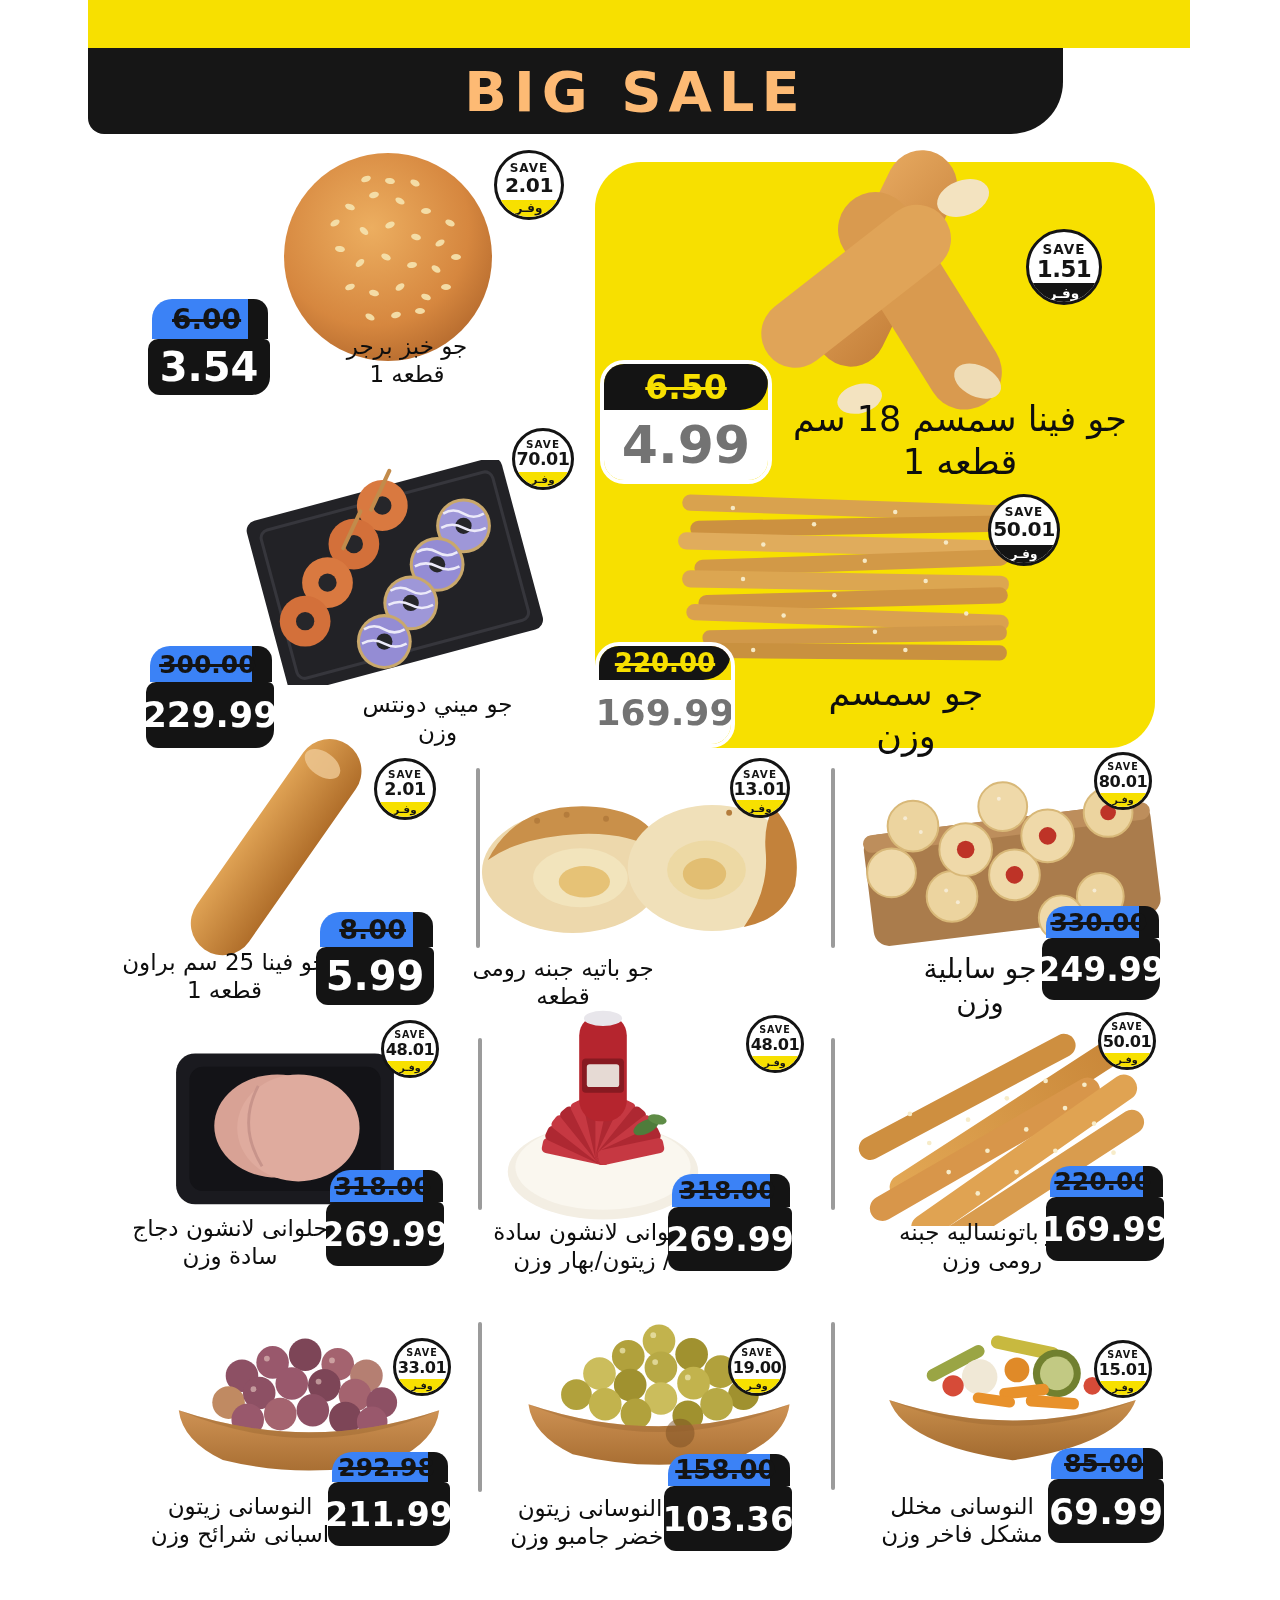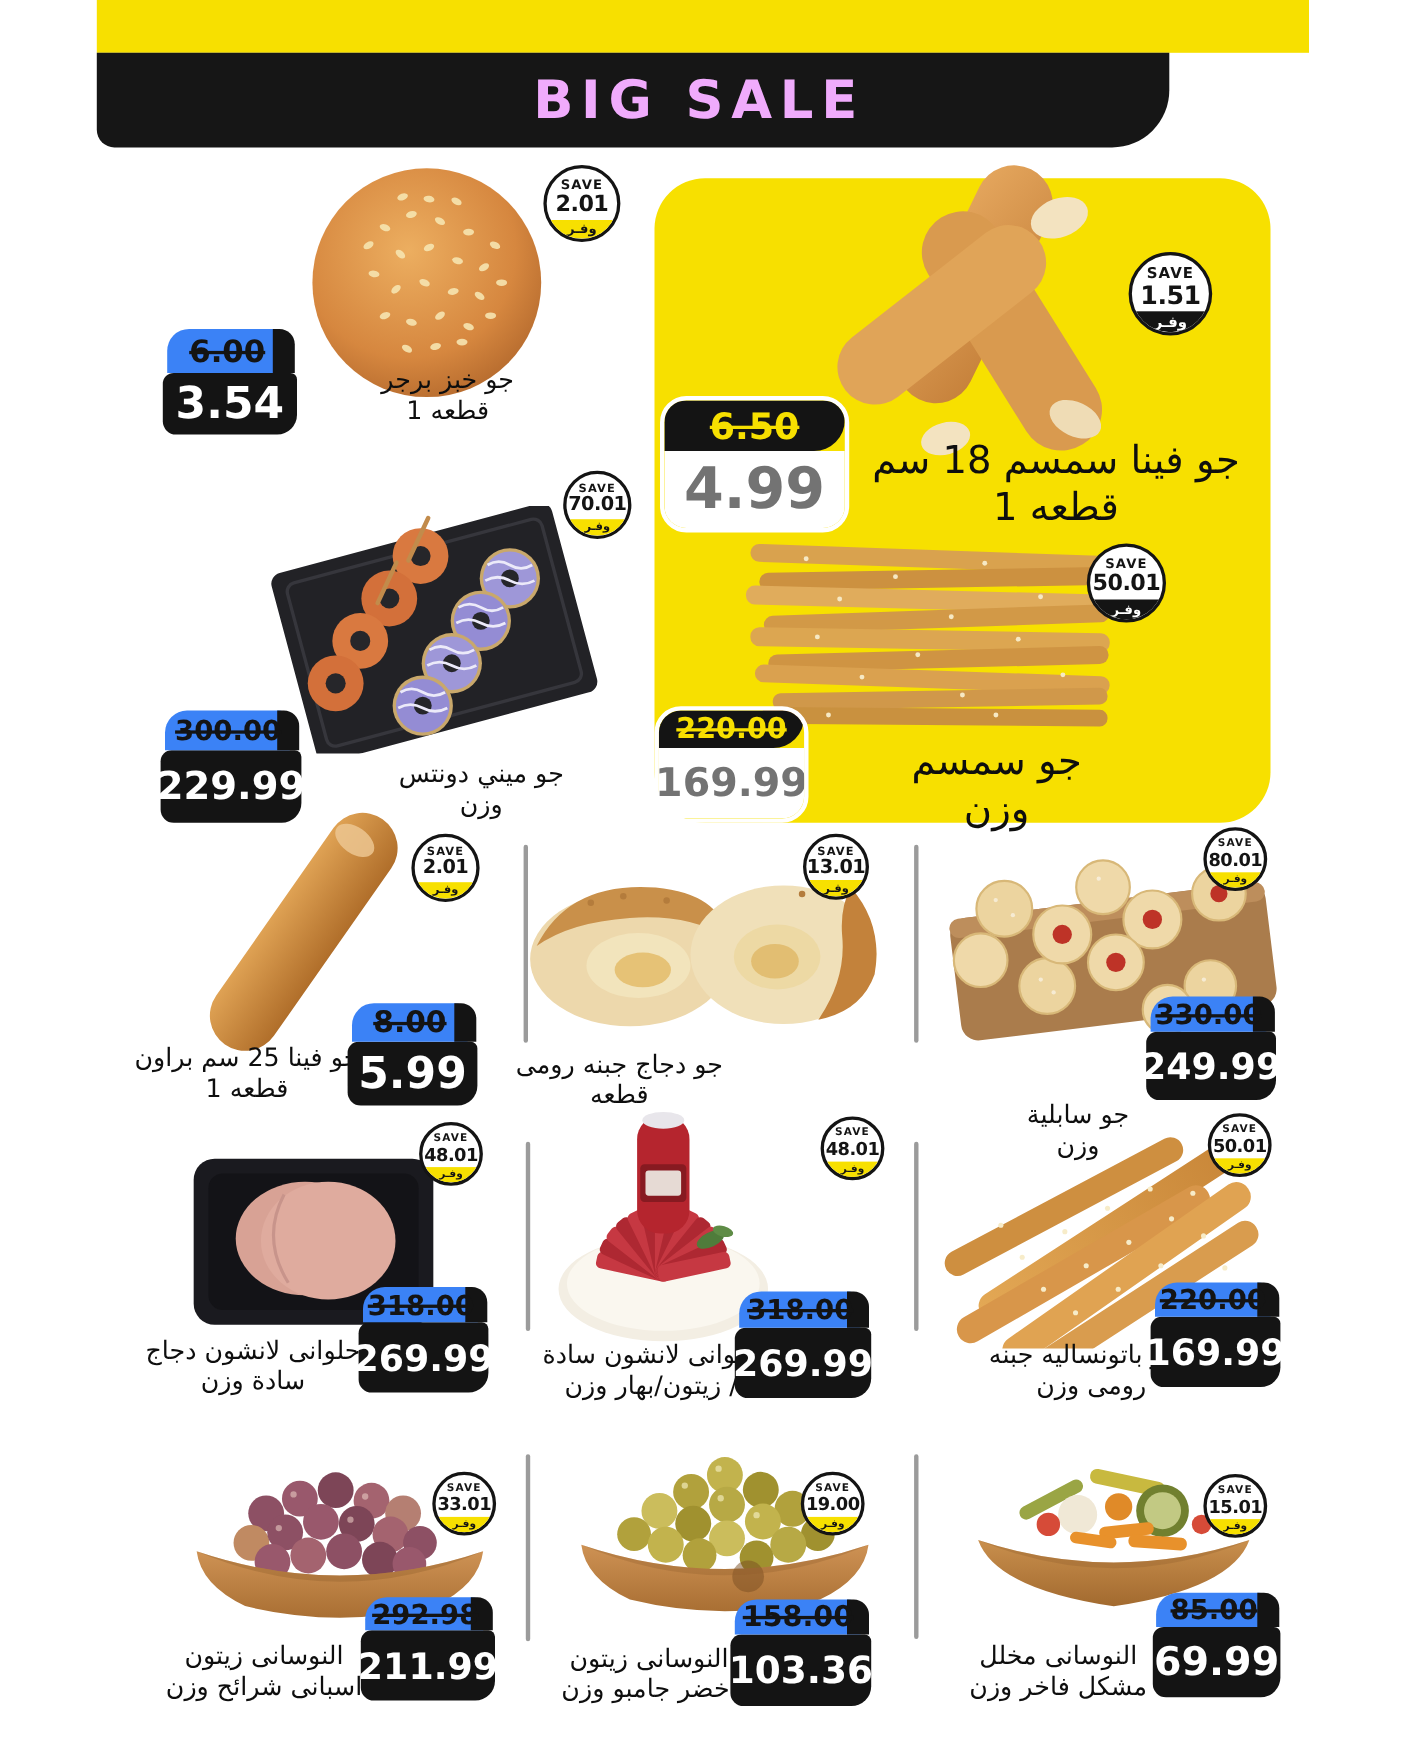--- a/index.html
+++ b/index.html
@@ -4,21 +4,21 @@
 <style>
   *{margin:0;padding:0;box-sizing:border-box}
   html,body{background:#ffffff}
   body{font-family:"DejaVu Sans","Liberation Sans",sans-serif;color:#111}
   .page{position:relative;width:1280px;height:1600px;background:#fff;overflow:hidden;margin:0 auto}
 
   
   .topbar{position:absolute;left:88px;top:0;width:1102px;height:48px;background:#F7E000}
   .banner{position:absolute;left:88px;top:48px;width:975px;height:86px;background:#161616;
           border-radius:0 0 52px 16px;display:flex;align-items:center;justify-content:center}
-  .banner .t{color:#f0abfc;font-size:48px;font-weight:bold;letter-spacing:7px;padding-left:120px;white-space:nowrap}
+  .banner .t{color:#fdba74;font-size:56px;font-weight:bold;letter-spacing:7px;padding-left:120px;white-space:nowrap}
 
   
   .panel{position:absolute;left:595px;top:162px;width:560px;height:586px;background:#F7E000;border-radius:46px}
 
   
   .vdiv{position:absolute;width:4px;background:#9b9b9b;border-radius:2px;z-index:1}
 
   
   .art{position:absolute;z-index:2}
   .art svg{display:block;width:100%;height:100%}
@@ -297,21 +297,21 @@
       <circle cx="130" cy="28" r="3" fill="#B47C3C"></circle>
         <circle cx="255" cy="22" r="3" fill="#B47C3C"></circle>
     </svg>
   </div>
   <div class="badge by" style="left:730px;top:758px;width:60px;height:60px;font-size:13px">
     <span class="bs">SAVE</span>
     <span class="ba">13.01</span>
     <span class="bw">وفـر</span>
   </div>
   <div class="plabel" style="left:468px;top:954px;width:190px;font-size:23px">
-    <div dir="rtl">جو دجاج جبنه رومى</div>
+    <div dir="rtl">جو باتيه جبنه رومى</div>
     <div dir="rtl">قطعه</div>
   </div>
 
   <div class="art" style="left:855px;top:750px;width:315px;height:200px">
     <svg viewBox="0 0 320 205">
       <g transform="rotate(-7 160 130)">
         <rect x="12" y="70" width="296" height="115" rx="16" fill="#AA7C4C"></rect>
         <rect x="12" y="70" width="296" height="18" rx="9" fill="#BD8E5C"></rect>
       </g>
       <g stroke="#D8B878" stroke-width="2">
@@ -344,21 +344,21 @@
   </div>
   <div class="badge by" style="left:1094px;top:752px;width:58px;height:58px;font-size:12px">
     <span class="bs">SAVE</span>
     <span class="ba">80.01</span>
     <span class="bw">وفـر</span>
   </div>
   <div class="tag tagA" style="left:1042px;top:906px;width:118px">
     <div class="told" style="height:32px;font-size:25px">330.00</div>
     <div class="tnew" style="height:62px;font-size:33px">249.99</div>
   </div>
-  <div class="plabel" style="left:900px;top:1000px;width:160px;font-size:23px">
+  <div class="plabel" style="left:900px;top:952px;width:160px;font-size:28px">
     <div dir="rtl">جو سابلية</div>
     <div dir="rtl">وزن</div>
   </div>
 
   <div class="art" style="left:170px;top:1040px;width:230px;height:172px">
     <svg viewBox="0 0 240 180">
       <rect x="6" y="14" width="228" height="158" rx="20" fill="#1A1A1F"></rect>
       <rect x="20" y="28" width="200" height="130" rx="14" fill="#131317"></rect>
       <ellipse cx="112" cy="90" rx="66" ry="54" fill="#D8A295"></ellipse>
       <ellipse cx="134" cy="92" rx="64" ry="56" fill="#DFAB9E"></ellipse>

